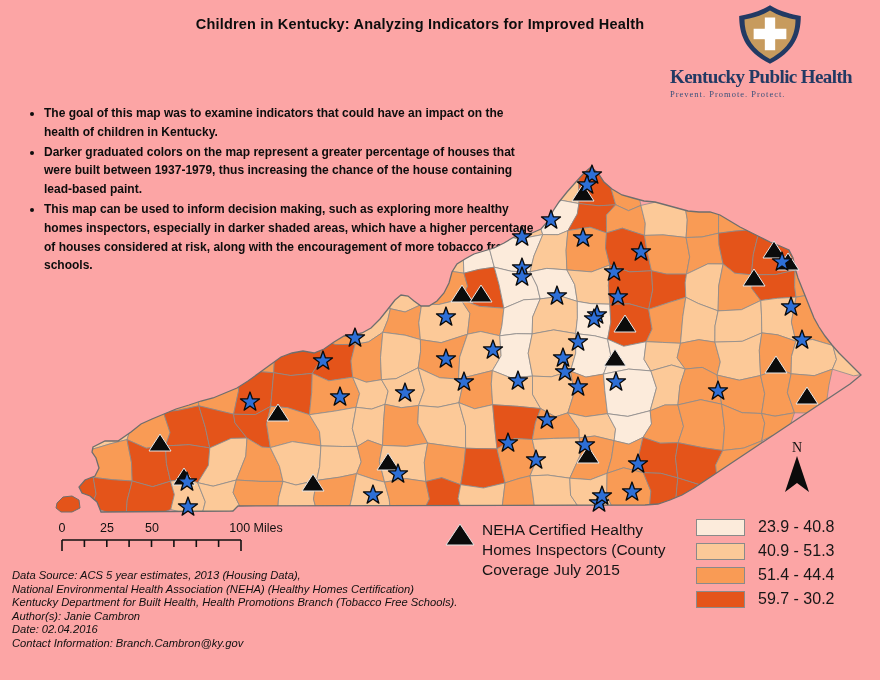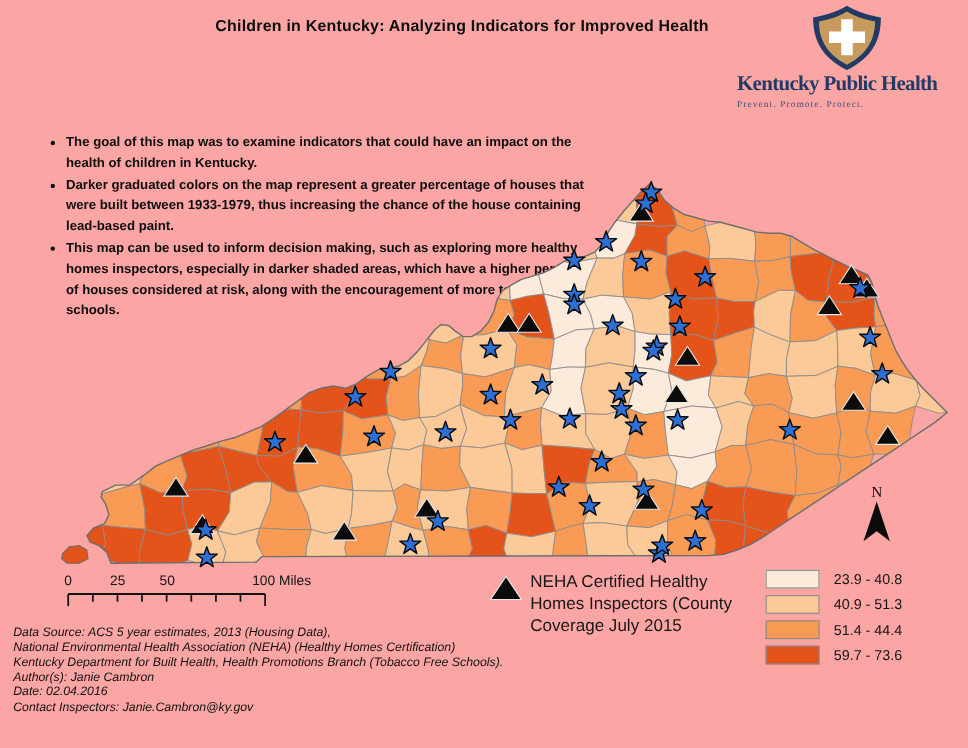--- a/index.html
+++ b/index.html
@@ -8,36 +8,36 @@
   .title{position:absolute;left:0;top:16px;width:840px;text-align:center;
          font-size:14.5px;font-weight:bold;letter-spacing:.2px;color:#0d0d0d;}
   
   .logo{position:absolute;right:10px;top:4px;width:200px;}
   .logo .shield{display:block;margin:0 auto;}
   .logo .name{font-family:"Liberation Serif",serif;font-weight:bold;font-size:19px;
               letter-spacing:-0.6px;color:#223A64;white-space:nowrap;}
   .logo .tagline{font-family:"Liberation Serif",serif;font-size:8.5px;color:#38507a;
                  letter-spacing:1px;margin-top:1px;}
   
-  .bullets{position:absolute;left:20px;top:104px;width:498px;margin:16px;padding-left:24px;}
+  .bullets{position:absolute;left:20px;top:104px;width:498px;margin:0;padding-left:24px;}
   .bullets li{font-size:12px;font-weight:bold;line-height:18.8px;margin-bottom:1px;color:#0d0d0d;}
   
   #map-svg{position:absolute;left:0;top:0;z-index:1;}
   .overlay{position:absolute;z-index:2;}
   
   .sym-legend{left:438px;top:520px;width:242px;}
   .sym-row{display:flex;align-items:flex-start;margin-bottom:8px;}
   .sym-row .sym{flex:0 0 44px;display:flex;justify-content:center;padding-top:2px;}
   .sym-row .lbl{font-size:15.5px;line-height:20px;color:#161616;}
   
   .color-legend{left:686px;top:518px;width:186px;}
   .color-legend .cl-title{font-size:16px;line-height:20px;color:#161616;margin-bottom:10px;}
   .cl-row{display:flex;align-items:center;margin-bottom:6px;}
   .cl-swatch{width:47px;height:15px;border:1px solid #8a8a8a;margin-left:10px;}
-  .cl-label{font-size:13px;color:#161616;margin-left:13px;}
+  .cl-label{font-size:16px;color:#161616;margin-left:13px;}
   
   .sources{left:12px;top:569px;width:470px;}
   .sources div{font-size:11.2px;line-height:13.6px;color:#101010;font-style:italic;}
 </style>
 </head>
 <body>
 
 <div class="canvas">
 
   <div class="title">Children in Kentucky:  Analyzing Indicators for Improved Health</div>
@@ -47,21 +47,21 @@
       <path d="M32 1 C22 7 12 9.5 3 11 C3 30 10 45 32 56 C54 45 61 30 61 11 C52 9.5 42 7 32 1 Z" fill="#223A64"></path>
       <path d="M32 6 C24 11 16 13 8 14.5 C8 29 14 42 32 51.5 C50 42 56 29 56 14.5 C48 13 40 11 32 6 Z" fill="#C79B5E"></path>
       <path d="M26.5 12 h11 v10.5 H48 v11 H37.5 V44 h-11 V33.5 H16 v-11 h10.5 Z" fill="#ffffff" stroke="#C79B5E" stroke-width="1.2"></path>
     </svg>
     <div class="name">Kentucky Public Health</div>
     <div class="tagline">Prevent. Promote. Protect.</div>
   </div>
 
   <ul class="bullets">
     <li>The goal of this map was to examine indicators that could have an impact on the health of children in Kentucky.</li>
-    <li>Darker graduated colors on the map represent a greater percentage of houses that were built between 1933-1979, thus increasing the chance of the house containing lead-based paint.</li>
+    <li>Darker graduated colors on the map represent a greater percentage of houses that were built between 1937-1979, thus increasing the chance of the house containing lead-based paint.</li>
     <li>This map can be used to inform decision making, such as exploring more healthy homes inspectors, especially in darker shaded areas, which have a higher percentage of houses considered at risk, along with the encouragement of more tobacco free schools.</li>
   </ul>
 
   <svg id="map-svg" width="880" height="680">
       <defs>
         <clipPath id="kyclip">
           <path d="M93 447L105 441L118 441L131 432L141 424L152 419L164 414L176 409L189 405L201 401L213 398L225 393L237 388L248 381L259 373L270 365L281 357L292 353L303 351L314 353L324 349L334 342L344 336L353 335L362 333L371 328L380 319L388 309L395 300L401 295L408 296L414 301L421 306L429 306L437 301L444 293L449 283L452 272L457 264L465 259L474 254L484 251L494 248L504 243L514 237L523 235L532 233L541 229L548 221L553 211L559 202L567 192L575 183L584 173L591 167L598 173L604 182L612 189L622 195L633 198L644 201L655 202L666 205L677 208L688 211L699 212L710 212L720 215L730 221L740 227L750 232L760 237L770 242L780 246L789 250L793 258L795 268L798 278L802 288L806 298L810 308L814 318L819 327L825 336L832 345L839 353L847 361L854 368L861 375L850 384L838 392L826 400L814 408L802 416L790 424L778 432L766 440L754 448L742 456L730 464L718 472L706 480L694 488L682 495L670 500L658 504L645 505L238 506L233 511L101 512L97 502L90 496L82 493L79 487L85 480L95 476L99 468L96 458L92 452Z"></path>
         </clipPath>
       </defs>
       <g clip-path="url(#kyclip)">
@@ -313,26 +313,26 @@
     <div class="cl-row">
       <span class="cl-swatch" style="background: rgb(252, 201, 152);"></span>
       <span class="cl-label">40.9 - 51.3</span>
     </div>
     <div class="cl-row">
       <span class="cl-swatch" style="background: rgb(249, 155, 85);"></span>
       <span class="cl-label">51.4 - 44.4</span>
     </div>
     <div class="cl-row">
       <span class="cl-swatch" style="background: rgb(228, 84, 26);"></span>
-      <span class="cl-label">59.7 - 73.6</span>
+      <span class="cl-label">59.7 - 30.2</span>
     </div>
   </div>
 
   <div class="overlay sources">
     <div>Data Source:  ACS 5 year estimates, 2013 (Housing Data),</div>
     <div>National Environmental Health Association (NEHA) (Healthy Homes Certification)</div>
     <div>Kentucky Department for Built Health, Health Promotions Branch (Tobacco Free Schools).</div>
     <div>Author(s):  Janie Cambron</div>
     <div>Date: 02.04.2016</div>
-    <div>Contact Inspectors:  Janie.Cambron@ky.gov</div>
+    <div>Contact Information:  Branch.Cambron@ky.gov</div>
   </div>
 
 </div>
 
 </body></html>

